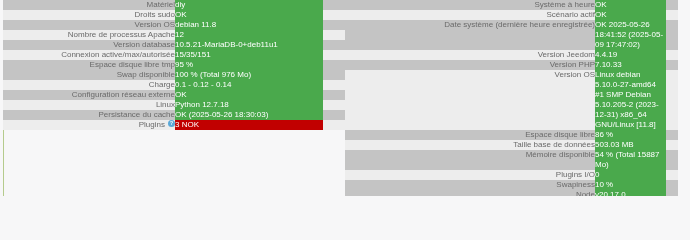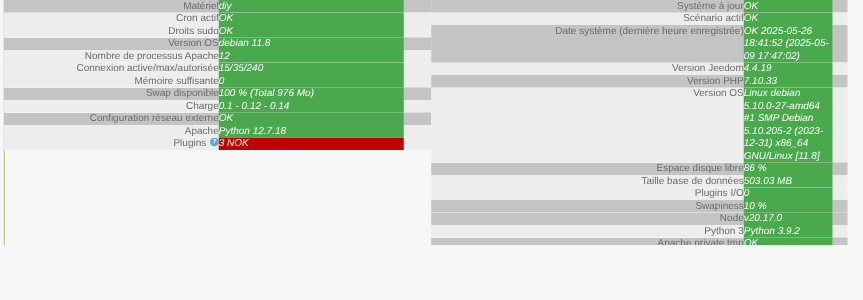--- a/index.html
+++ b/index.html
@@ -75,21 +75,20 @@
     overflow: hidden;
   }
   .left td.lbl  { width: 172px; }
   .right td.lbl { width: 250px; }
 
   td.val {
     padding: 2px 4px 2px 4px;
     color: #ffffff;
     background: #4aa94c;
     word-break: break-word;
-    font-style: italic;
   }
   td.val.bad {
     background: #c10000;
   }
 
   
   td.pad {
     width: 22px;
     padding: 0;
   }
@@ -122,83 +121,88 @@
 
   <div class="table-col left">
     <table class="info">
       <tbody id="left-body">
           <tr class="row-odd">
             <td class="lbl"><span>Matériel</span></td>
             <td class="val">diy</td>
             <td class="pad"></td>
           </tr>
           <tr class="row-even">
-            <td class="lbl"><span>Cron actif</span></td>
-            <td class="val">OK</td>
-            <td class="pad"></td>
-          </tr>
-          <tr class="row-even">
             <td class="lbl"><span>Droits sudo</span></td>
             <td class="val">OK</td>
             <td class="pad"></td>
           </tr>
           <tr class="row-odd">
             <td class="lbl"><span>Version OS</span></td>
             <td class="val">debian 11.8</td>
             <td class="pad"></td>
           </tr>
           <tr class="row-even">
             <td class="lbl"><span>Nombre de processus Apache</span></td>
             <td class="val">12</td>
             <td class="pad"></td>
           </tr>
+          <tr class="row-odd">
+            <td class="lbl"><span>Version database</span></td>
+            <td class="val">10.5.21-MariaDB-0+deb11u1</td>
+            <td class="pad"></td>
+          </tr>
           <tr class="row-even">
             <td class="lbl"><span>Connexion active/max/autorisée</span></td>
-            <td class="val">15/35/240</td>
-            <td class="pad"></td>
-          </tr>
-          <tr class="row-even">
-            <td class="lbl"><span>Mémoire suffisante</span></td>
-            <td class="val">0</td>
+            <td class="val">15/35/151</td>
+            <td class="pad"></td>
+          </tr>
+          <tr class="row-odd">
+            <td class="lbl"><span>Espace disque libre tmp</span></td>
+            <td class="val">95 %</td>
             <td class="pad"></td>
           </tr>
           <tr class="row-odd">
             <td class="lbl"><span>Swap disponible</span></td>
             <td class="val">100 % (Total 976 Mo)</td>
             <td class="pad"></td>
           </tr>
           <tr class="row-even">
             <td class="lbl"><span>Charge</span></td>
             <td class="val">0.1 - 0.12 - 0.14</td>
             <td class="pad"></td>
           </tr>
           <tr class="row-odd">
             <td class="lbl"><span>Configuration réseau externe</span></td>
             <td class="val">OK</td>
             <td class="pad"></td>
           </tr>
           <tr class="row-even">
-            <td class="lbl"><span>Apache</span></td>
+            <td class="lbl"><span>Linux</span></td>
             <td class="val">Python 12.7.18</td>
+            <td class="pad"></td>
+          </tr>
+          <tr class="row-odd">
+            <td class="lbl"><span>Persistance du cache</span></td>
+            <td class="val">OK (2025-05-26 18:30:03)</td>
             <td class="pad"></td>
           </tr>
           <tr class="row-even">
             <td class="lbl"><span>Plugins</span><span class="help-icon">?</span></td>
             <td class="val bad">3 NOK</td>
             <td class="pad"></td>
           </tr>
         </tbody>
     </table>
   </div>
 
   <div class="table-col right">
     <table class="info">
       <tbody id="right-body">
           <tr class="row-odd">
-            <td class="lbl"><span>Système à jour</span></td>
+            <td class="lbl"><span>Système à heure</span></td>
             <td class="val">OK</td>
             <td class="pad"></td>
           </tr>
           <tr class="row-even">
             <td class="lbl"><span>Scénario actif</span></td>
             <td class="val">OK</td>
             <td class="pad"></td>
           </tr>
           <tr class="row-odd">
             <td class="lbl"><span>Date système (dernière heure enregistrée)</span></td>
@@ -221,20 +225,25 @@
             <td class="pad"></td>
           </tr>
           <tr class="row-odd">
             <td class="lbl"><span>Espace disque libre</span></td>
             <td class="val">86 %</td>
             <td class="pad"></td>
           </tr>
           <tr class="row-even">
             <td class="lbl"><span>Taille base de données</span></td>
             <td class="val">503.03 MB</td>
+            <td class="pad"></td>
+          </tr>
+          <tr class="row-odd">
+            <td class="lbl"><span>Mémoire disponible</span></td>
+            <td class="val">54 % (Total 15887 Mo)</td>
             <td class="pad"></td>
           </tr>
           <tr class="row-even">
             <td class="lbl"><span>Plugins I/O</span></td>
             <td class="val">0</td>
             <td class="pad"></td>
           </tr>
           <tr class="row-odd">
             <td class="lbl"><span>Swapiness</span></td>
             <td class="val">10 %</td>

